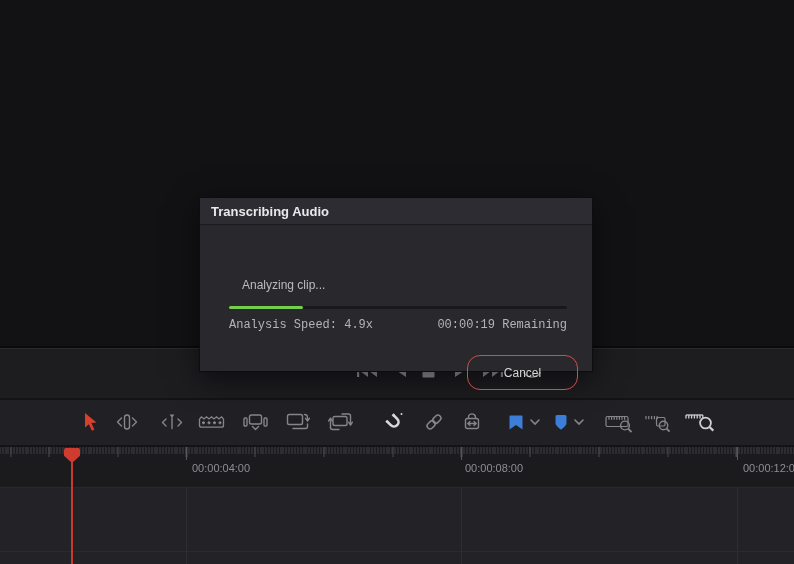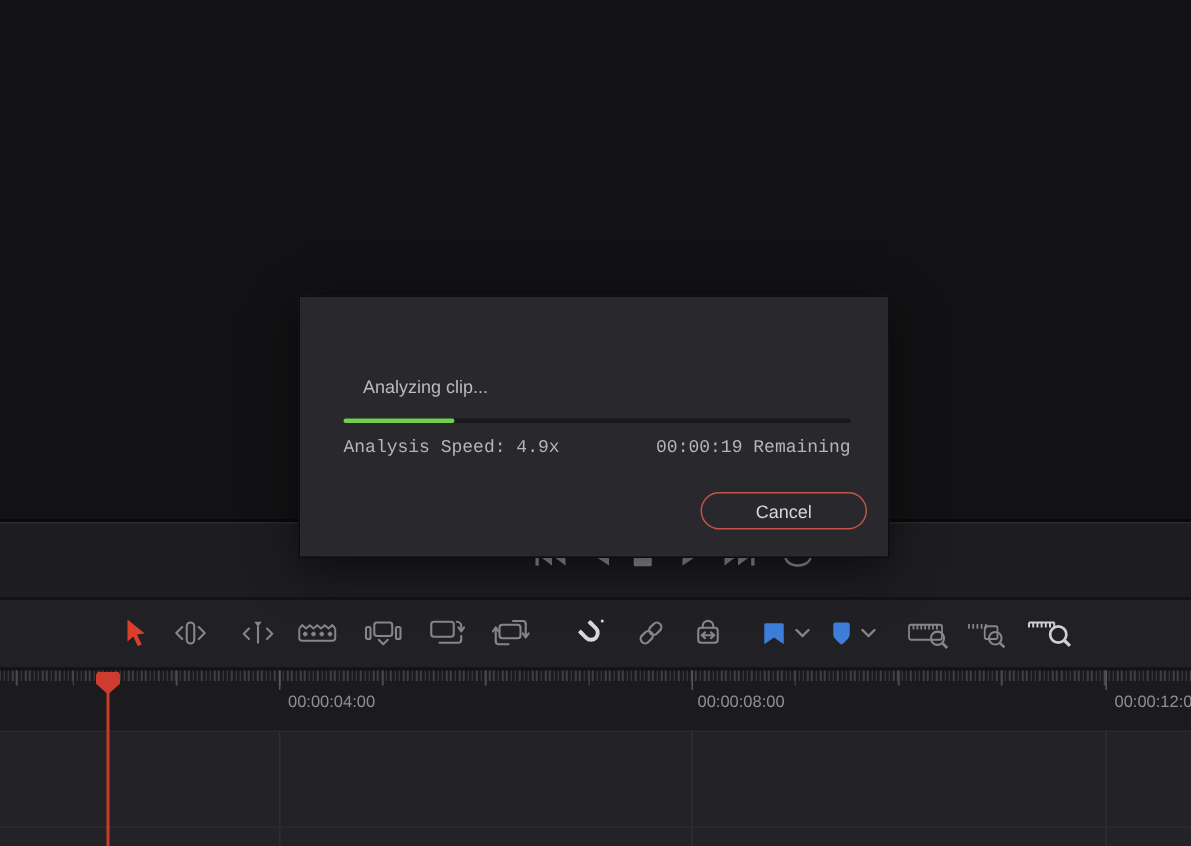--- a/index.html
+++ b/index.html
@@ -43,21 +43,21 @@
     background:#28282d; border:1px solid #0d0d0f; box-shadow:0 8px 28px rgba(0,0,0,.55); z-index:10; }
   .dialog-title { height:27px; background:#2c2c32; border-bottom:1px solid #1b1b1e;
     display:flex; align-items:center; padding-left:11px;
     font-size:13px; font-weight:bold; color:#e9e9ec; }
   .dialog-body { position:relative; height:147px; }
   .dlg-status { position:absolute; left:42px; top:53px; font-size:12px; color:#bbbbbe; }
   .progress { position:absolute; left:29px; top:81px; width:338px; height:3px; background:#19191c; border-radius:2px; }
   .progress-fill { height:3px; border-radius:2px; }
   .dlg-row { position:absolute; left:29px; top:93px; width:338px; display:flex;
     justify-content:space-between; font-size:12px; color:#b5b5b8;font-family:Liberation Mono, monospace; }
-  .cancel-btn { position:absolute; left:267px; top:130px; width:111px; height:25px;
+  .cancel-btn { position:absolute; left:267px; top:130px; width:111px; height:35px;
     border-radius:13px; background:transparent; border:1px solid #c2534d;
     color:#d6d6d8; font-size:12px; font-family:"Liberation Sans",sans-serif;
     display:flex; align-items:center; justify-content:center; cursor:pointer; }
   svg { display:block; }
 </style>
 </head>
 <body>
 
 <div id="stage">
 
@@ -305,20 +305,21 @@
   <div class="tracks"></div>
   <div class="gridline" style="left:186px"></div>
   <div class="gridline" style="left:461px"></div>
   <div class="gridline" style="left:737px"></div>
   <div class="hline"></div>
 
   <div class="playhead-line"></div>
   <div class="playhead-head"></div>
 
   <div class="dialog">
+    <div class="dialog-title">Transcribing Audio</div>
     <div class="dialog-body">
       <div class="dlg-status">Analyzing clip...</div>
       <div class="progress">
         <div class="progress-fill" style="width: 22%; background: rgb(116, 207, 77);"></div>
       </div>
       <div class="dlg-row">
         <span>Analysis Speed: 4.9x</span>
         <span>00:00:19 Remaining</span>
       </div>
       <div class="cancel-btn">Cancel</div>

